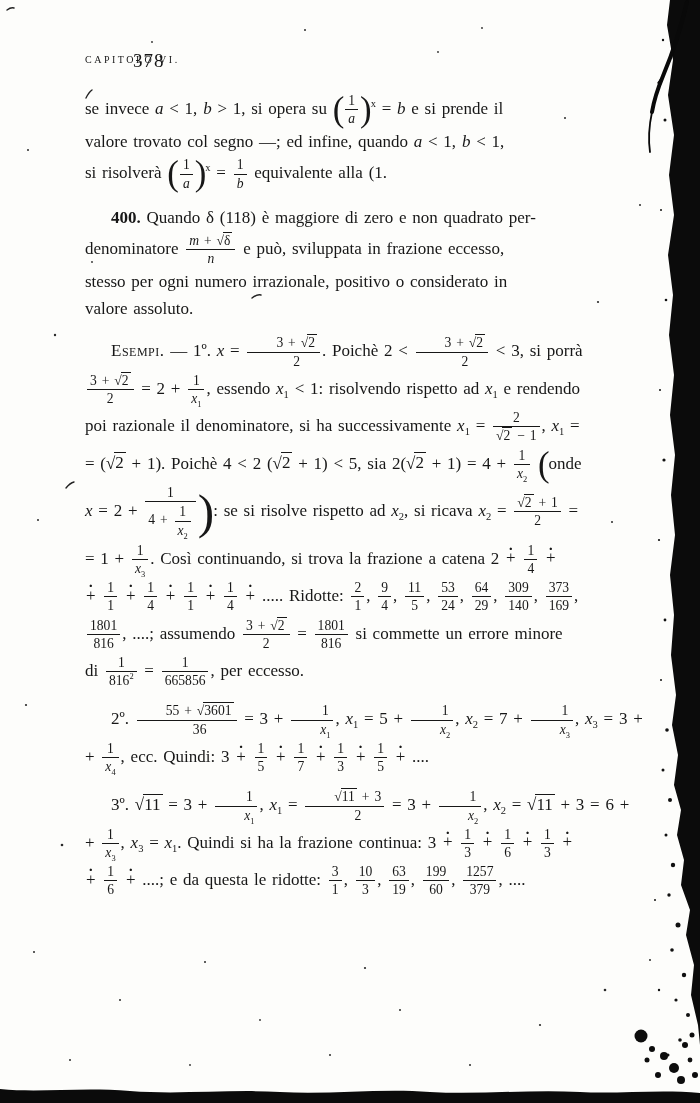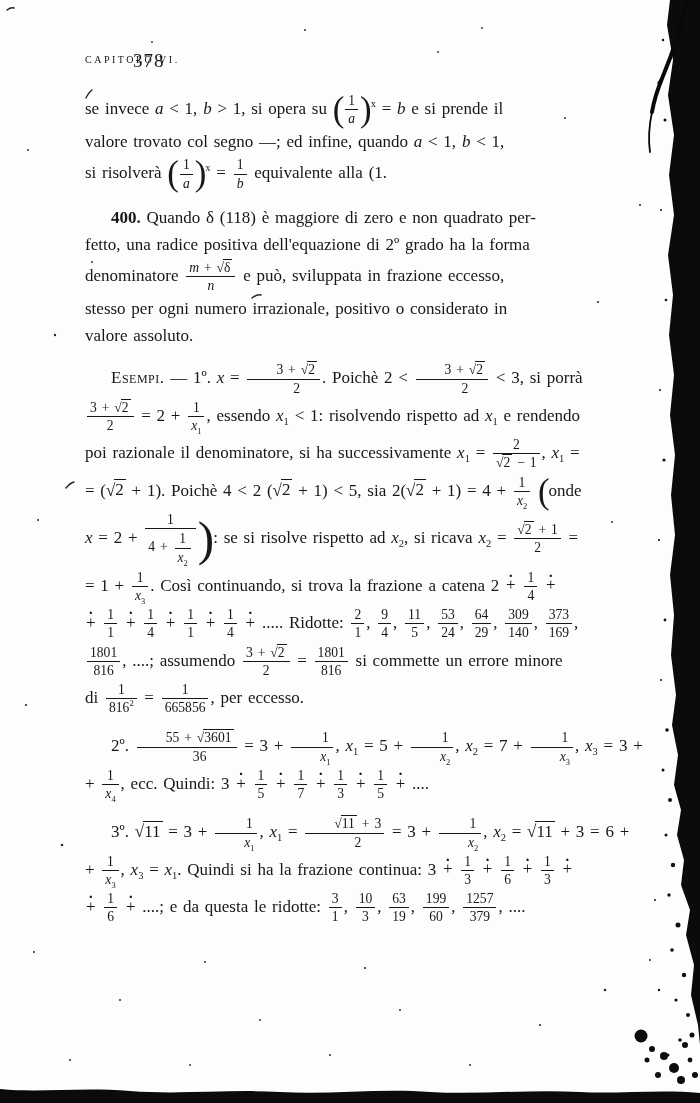--- a/index.html
+++ b/index.html
@@ -48,21 +48,20 @@
       <span class="chapter-title">CAPITOLO VI.</span>
     </header>
     <main class="page-body">
         <div class="block">
           <div class="line"><span class="tx">se invece </span><span class="it">a</span><span class="tx"> &lt; 1, </span><span class="it">b</span><span class="tx"> &gt; 1, si opera su </span><span class="bp">(</span><span class="fr"><span class="fn">1</span><span class="fd"><span class="it">a</span></span></span><span class="bp">)</span><span class="sup">x</span><span class="tx"> = </span><span class="it">b</span><span class="tx"> e si prende il</span></div>
           <div class="line"><span class="tx">valore trovato col segno —; ed infine, quando </span><span class="it">a</span><span class="tx"> &lt; 1, </span><span class="it">b</span><span class="tx"> &lt; 1,</span></div>
           <div class="line"><span class="tx">si risolverà </span><span class="bp">(</span><span class="fr"><span class="fn">1</span><span class="fd"><span class="it">a</span></span></span><span class="bp">)</span><span class="sup">x</span><span class="tx"> = </span><span class="fr"><span class="fn">1</span><span class="fd"><span class="it">b</span></span></span><span class="tx"> equivalente alla (1.</span></div>
         </div>
         <div class="block indent">
           <div class="line"><span class="b">400.</span><span class="tx"> Quando δ (118) è maggiore di zero e non quadrato per-</span></div>
-          <div class="line"><span class="tx">fetto, una radice positiva dell'equazione di 2º grado ha la forma</span></div>
           <div class="line"><span class="tx">denominatore </span><span class="fr"><span class="fn"><span class="it">m</span><span class="tx"> + </span><span class="sqrt"><span class="rs">√</span><span class="rc">δ</span></span></span><span class="fd"><span class="it">n</span></span></span><span class="tx"> e può, sviluppata in frazione eccesso,</span></div>
           <div class="line"><span class="tx">stesso per ogni numero irrazionale, positivo o considerato in</span></div>
           <div class="line"><span class="tx">valore assoluto.</span></div>
         </div>
         <div class="block indent">
           <div class="line"><span class="sc">Esempi.</span><span class="tx"> — 1º. </span><span class="it">x</span><span class="tx"> = </span><span class="fr"><span class="fn"><span class="tx">3 + </span><span class="sqrt"><span class="rs">√</span><span class="rc">2</span></span></span><span class="fd">2</span></span><span class="tx">. Poichè 2 &lt; </span><span class="fr"><span class="fn"><span class="tx">3 + </span><span class="sqrt"><span class="rs">√</span><span class="rc">2</span></span></span><span class="fd">2</span></span><span class="tx"> &lt; 3, si porrà</span></div>
           <div class="line"><span class="fr"><span class="fn"><span class="tx">3 + </span><span class="sqrt"><span class="rs">√</span><span class="rc">2</span></span></span><span class="fd">2</span></span><span class="tx"> = 2 + </span><span class="fr"><span class="fn">1</span><span class="fd"><span class="it">x</span><span class="sub">1</span></span></span><span class="tx">, essendo </span><span class="it">x</span><span class="sub">1</span><span class="tx"> &lt; 1: risolvendo rispetto ad </span><span class="it">x</span><span class="sub">1</span><span class="tx"> e rendendo</span></div>
           <div class="line"><span class="tx">poi razionale il denominatore, si ha successivamente </span><span class="it">x</span><span class="sub">1</span><span class="tx"> = </span><span class="fr"><span class="fn">2</span><span class="fd"><span class="sqrt"><span class="rs">√</span><span class="rc">2</span></span><span class="tx"> − 1</span></span></span><span class="tx">, </span><span class="it">x</span><span class="sub">1</span><span class="tx"> =</span></div>
           <div class="line"><span class="tx">= (</span><span class="sqrt"><span class="rs">√</span><span class="rc">2</span></span><span class="tx"> + 1). Poichè 4 &lt; 2 (</span><span class="sqrt"><span class="rs">√</span><span class="rc">2</span></span><span class="tx"> + 1) &lt; 5, sia 2(</span><span class="sqrt"><span class="rs">√</span><span class="rc">2</span></span><span class="tx"> + 1) = 4 + </span><span class="fr"><span class="fn">1</span><span class="fd"><span class="it">x</span><span class="sub">2</span></span></span><span class="tx"> </span><span class="bp">(</span><span class="tx">onde</span></div>
           <div class="line"><span class="it">x</span><span class="tx"> = 2 + </span><span class="fr"><span class="fn">1</span><span class="fd"><span class="tx">4 + </span><span class="fr"><span class="fn">1</span><span class="fd"><span class="it">x</span><span class="sub">2</span></span></span></span></span><span class="bp bpl">)</span><span class="tx">: se si risolve rispetto ad </span><span class="it">x</span><span class="sub">2</span><span class="tx">, si ricava </span><span class="it">x</span><span class="sub">2</span><span class="tx"> = </span><span class="fr"><span class="fn"><span class="sqrt"><span class="rs">√</span><span class="rc">2</span></span><span class="tx"> + 1</span></span><span class="fd">2</span></span><span class="tx"> =</span></div>

